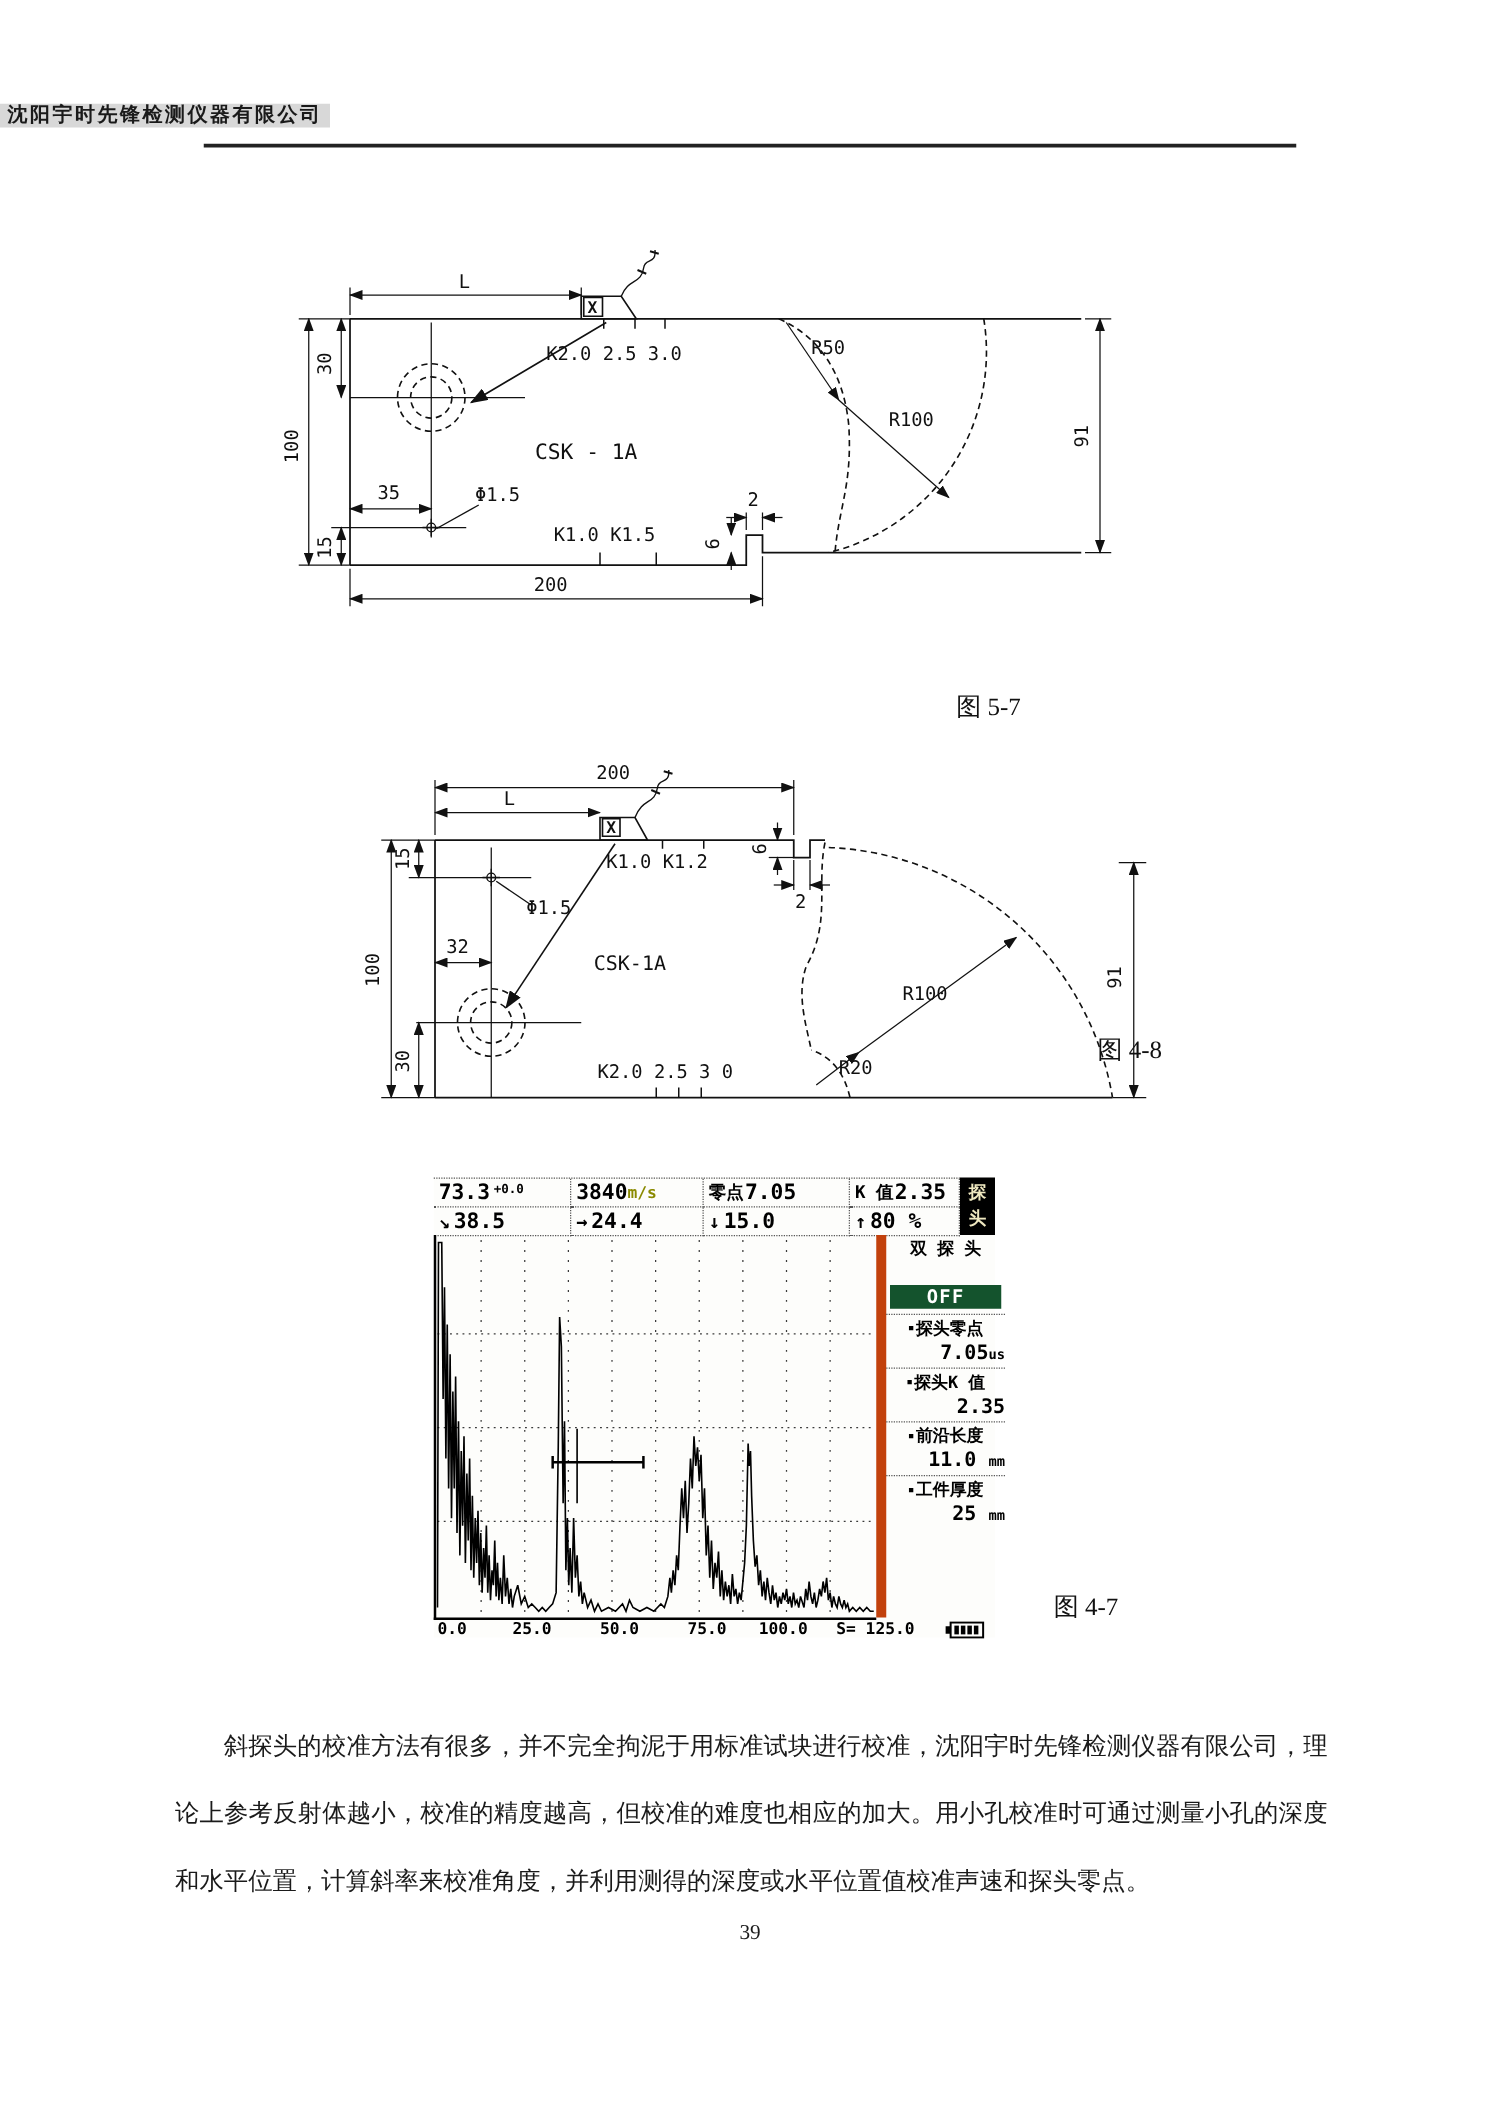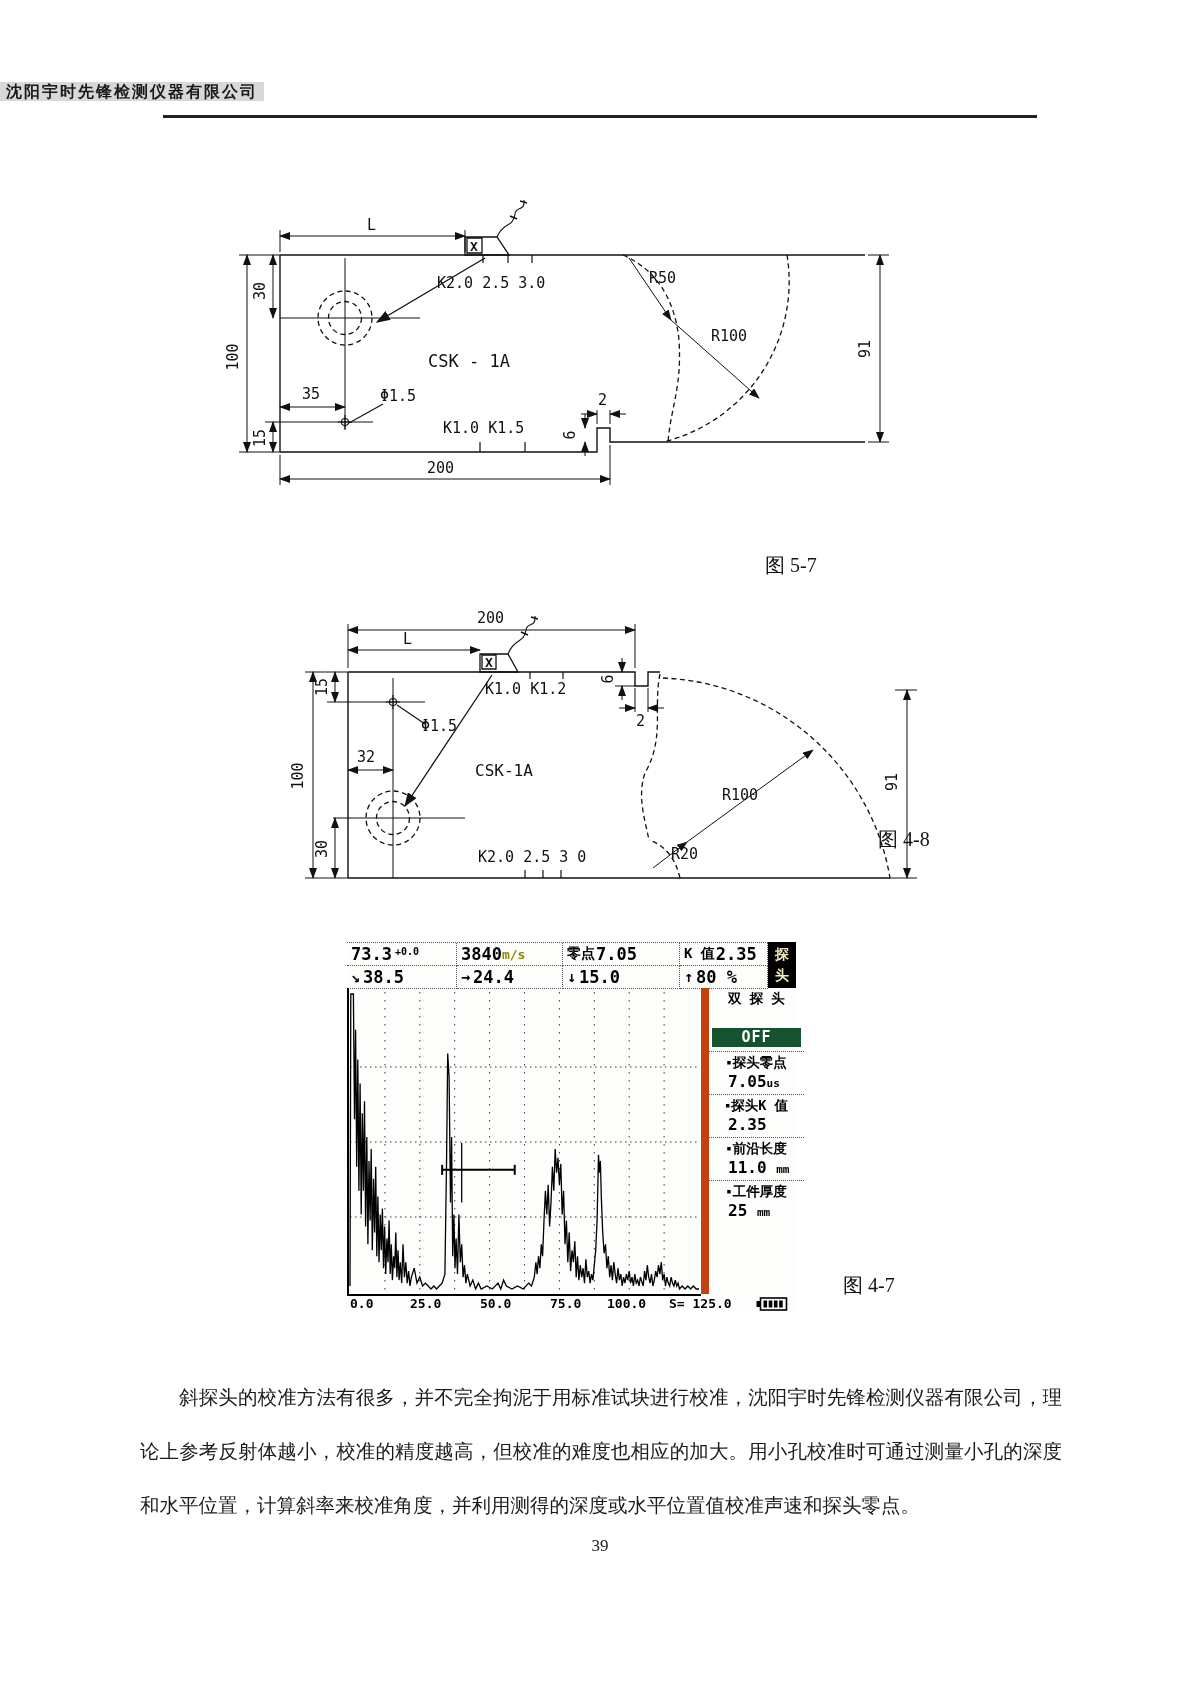--- a/index.html
+++ b/index.html
@@ -30,21 +30,21 @@
   .sbar .arr{font-weight:bold;font-size:15px;margin-right:3px;}
   .tabbox{position:absolute;left:421px;top:0;width:28px;height:46px;background:#000;
     color:#efe8c0;display:flex;flex-direction:column;align-items:center;justify-content:center;
     font-size:14px;font-weight:bold;line-height:21px;}
   .plot{position:absolute;left:0px;top:46px;width:354px;height:308px;
     border-left:2px solid #000;border-bottom:2px solid #000;box-sizing:border-box;}
   .menu{position:absolute;left:354px;top:46px;width:95px;height:306px;border-left:8px solid #c2410c;}
   .mitem{border-bottom:1px dotted #555;padding:2px 0 3px 0;}
   .mlabel{font-size:13.5px;font-weight:bold;text-align:center;white-space:nowrap;}
   .mlabel .bullet{font-size:9px;vertical-align:2px;margin-right:1px;}
-  .mval{font-size:16px;font-weight:bold;text-align:left;margin-left:19px;}
+  .mval{font-size:16px;font-weight:bold;text-align:right;}
   .mval .u{font-size:11px;font-weight:bold;}
   .offbar{background:#14532d;color:#fff;font-weight:bold;font-size:15px;text-align:center;
     margin:20px 3px 1px 3px;padding:0 0 1px 0;letter-spacing:1px;}
   .xaxis{position:absolute;left:0;top:354px;width:449px;height:14px;font-size:13px;font-weight:bold;}
   .xaxis span{position:absolute;top:0;}
   .batt{position:absolute;left:409px;top:355px;}
   
   .bodytext{position:absolute;left:140px;top:1371px;width:922px;font-size:19.5px;
     line-height:54px;text-align:justify;text-indent:2em;}
   .pagenum{position:absolute;top:1536px;left:0;width:100%;text-align:center;font-size:17px;}

